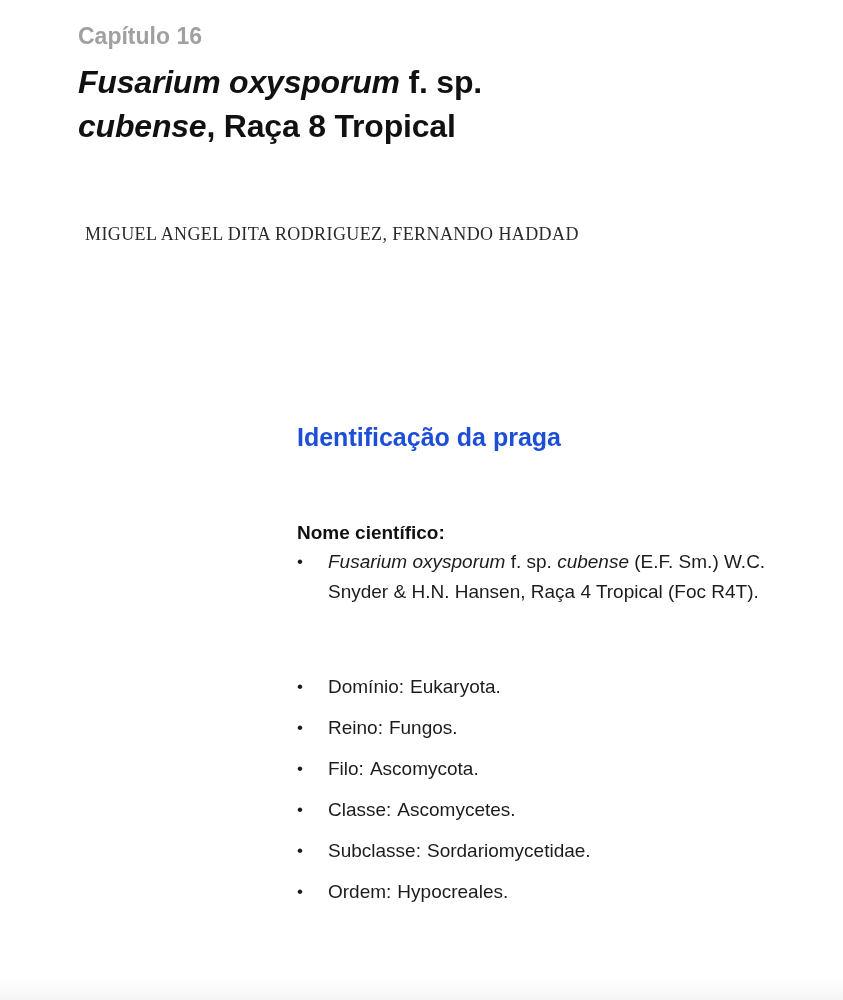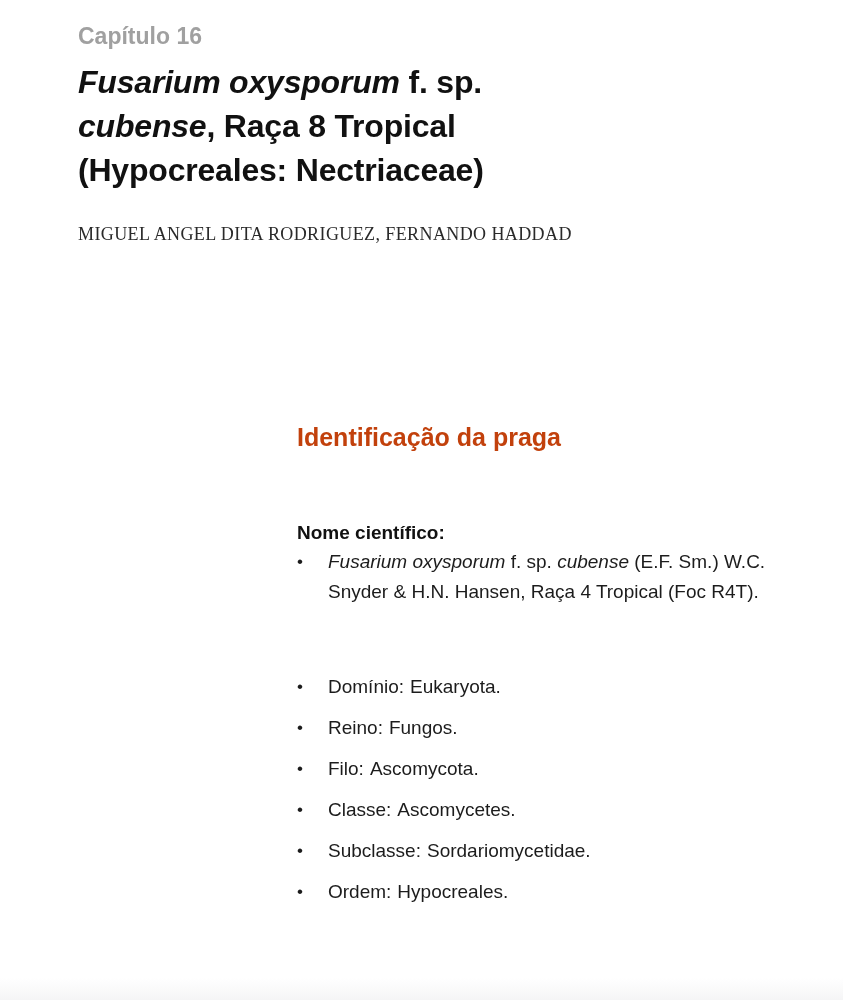--- a/index.html
+++ b/index.html
@@ -20,29 +20,29 @@
 
   .title {
     position: absolute; left: 78px; top: 60px;
     font-size: 32px; font-weight: 700; color: #111111;
     line-height: 44px; letter-spacing: -0.2px;
   }
   .title .line { display: block; }
   .title em { font-style: italic; }
 
   .authors {
-    position: absolute; left: 78px; top: 224px;
+    position: absolute; left: 85px; top: 224px;
     font-family: "Liberation Serif", serif;
     font-size: 18px; font-weight: 400; color: #2a2a2a;
     letter-spacing: 0.4px;
   }
 
   .section-heading {
     position: absolute; left: 297px; top: 423px;
-    font-size: 25px; font-weight: 700; color: #c2410c;
+    font-size: 25px; font-weight: 700; color: #1d4ed8;
   }
 
   .subheading {
     font-size: 19px; font-weight: 700; color: #111111;
   }
   .subheading.nome { position: absolute; left: 297px; top: 498px; margin-top: 24px; }
   .subheading.posicao { position: absolute; left: 297px; top: 633px; }
 
   .sci-bullet {
     position: absolute; left: 297px; top: 547px; width: 505px;
@@ -73,21 +73,20 @@
 </head>
 <body>
 
 <div class="page">
 
   <div class="chapter-label">Capítulo 16</div>
 
   <h1 class="title">
     <span class="line"><em>Fusarium oxysporum</em><span> f. sp.</span></span>
     <span class="line"><em>cubense</em><span>, Raça 8 Tropical</span></span>
-    <span class="line">(Hypocreales: Nectriaceae)</span>
   </h1>
 
   <div class="authors">MIGUEL ANGEL DITA RODRIGUEZ, FERNANDO HADDAD</div>
 
   <h2 class="section-heading">Identificação da praga</h2>
 
   <h3 class="subheading nome">Nome científico:</h3>
 
   <div class="sci-bullet">
     <span class="marker">•</span>

